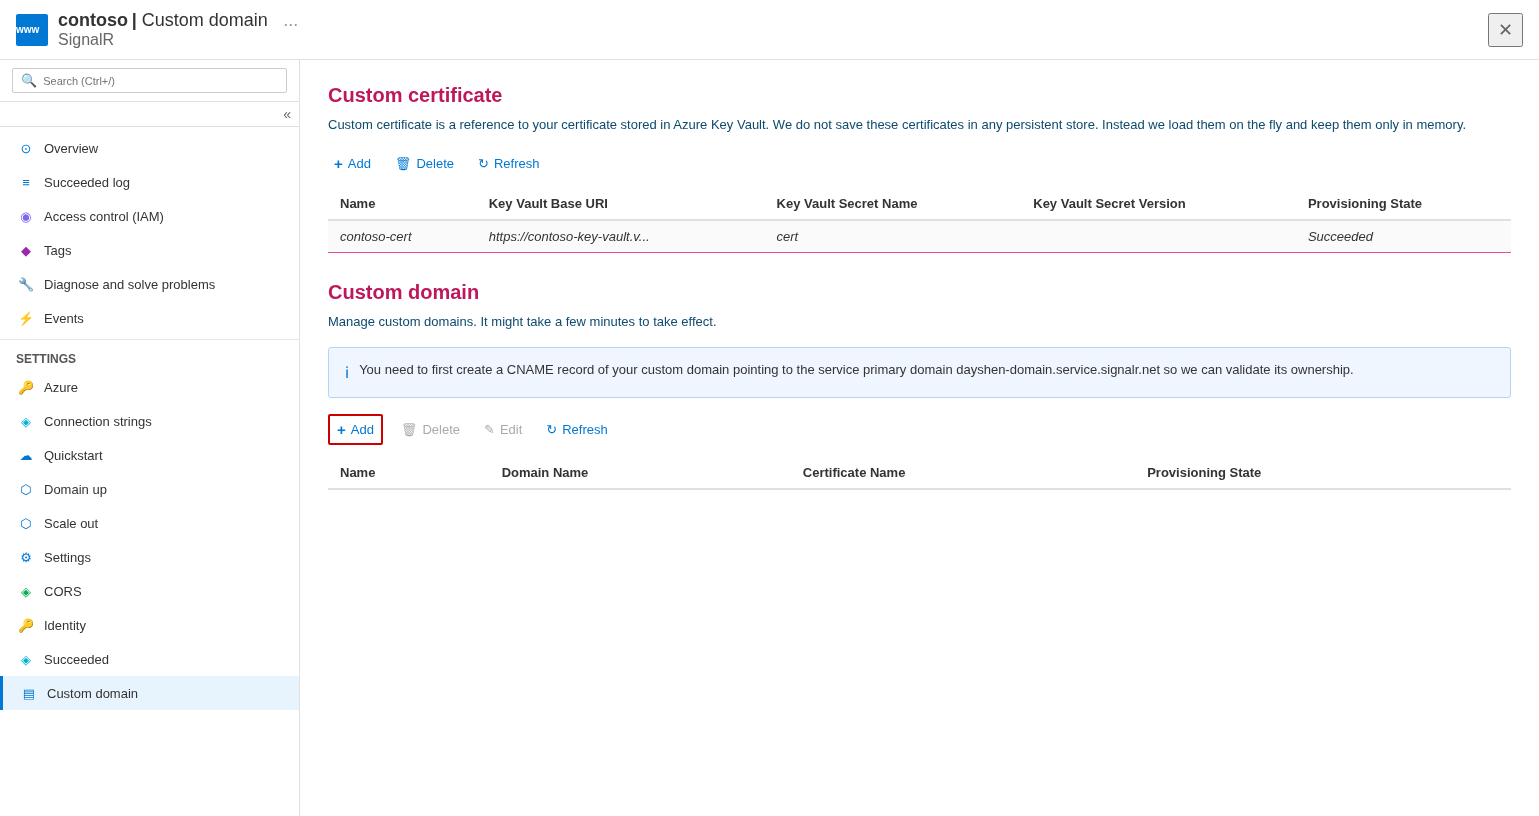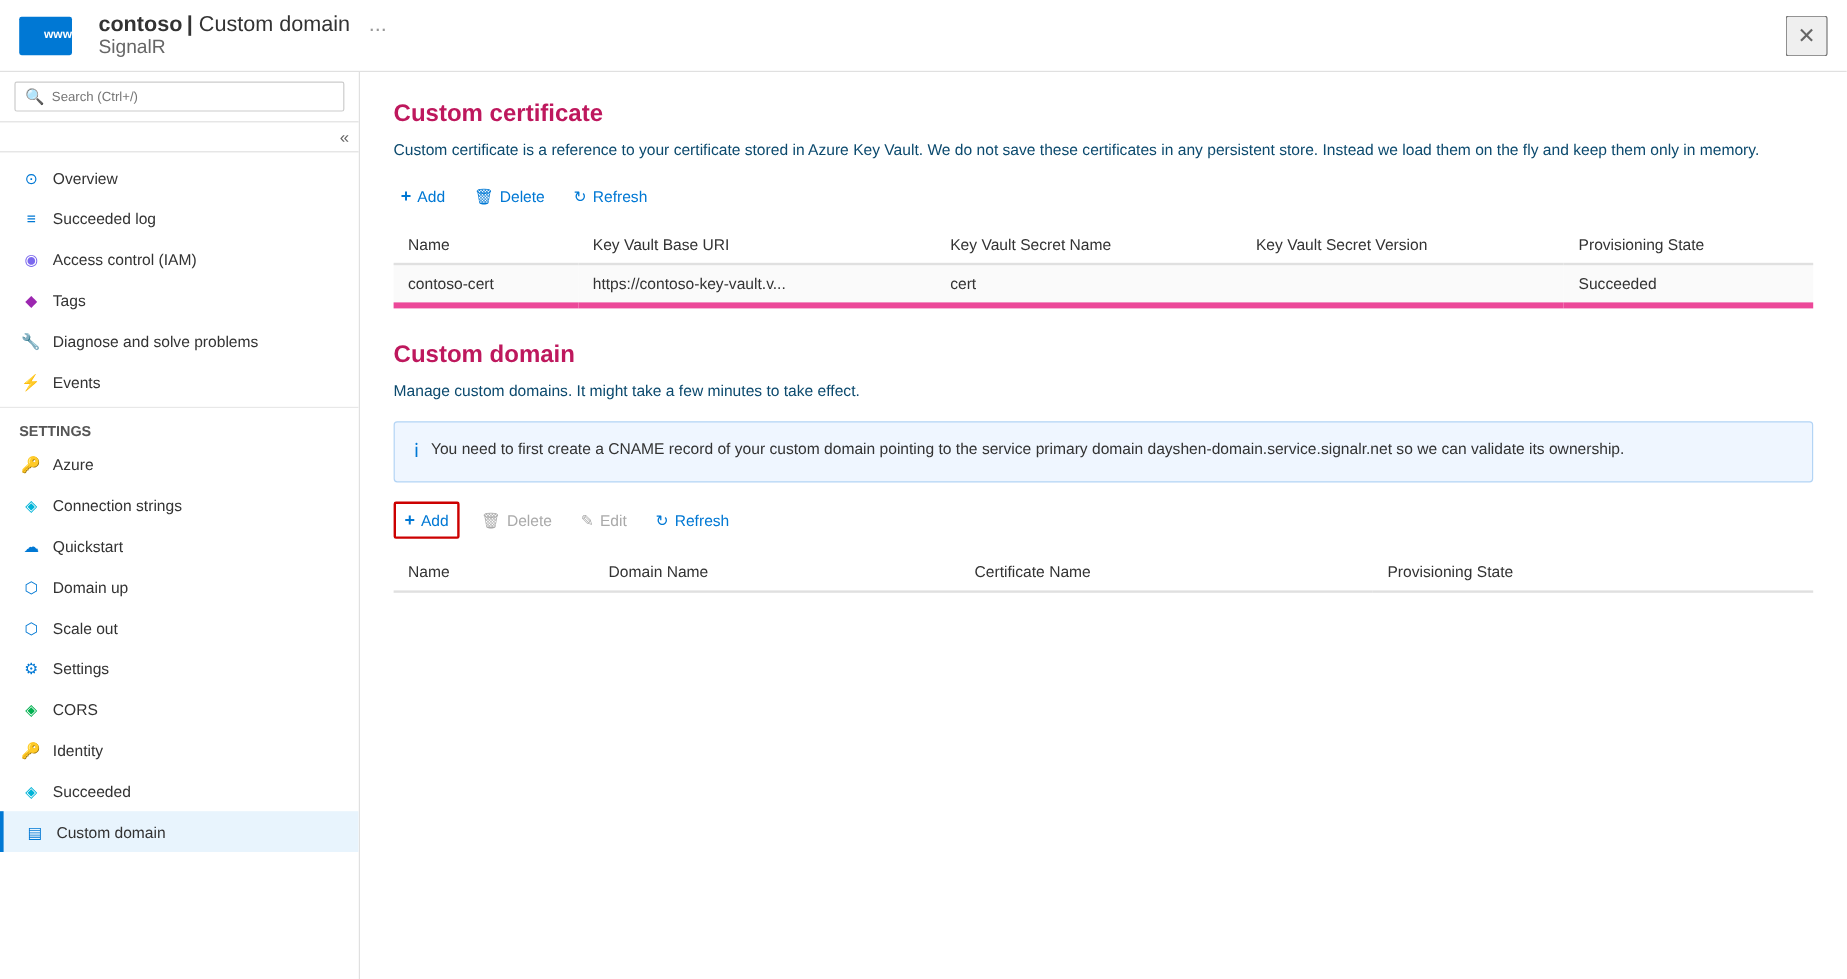--- a/index.html
+++ b/index.html
@@ -1,18 +1,18 @@
 <!DOCTYPE html>
 <html><head>
   <meta charset="utf-8">
   <style>
     * { box-sizing: border-box; margin: 0; padding: 0; }
     body { font-family: 'Segoe UI', Arial, sans-serif; font-size: 13px; color: #333; background: #fff; display: flex; flex-direction: column; height: 816px; overflow: hidden; }
     .title-bar { display: flex; align-items: center; padding: 8px 16px; border-bottom: 1px solid #e0e0e0; background: #fff; min-height: 60px; }
-    .title-bar-icon { width: 44px; height: 32px; background: #0078d4; display: flex; align-items: center; justify-content: flex-end; color: white; font-size: 10px; font-weight: bold; margin-right: 22px; border-radius: 2px; }
+    .title-bar-icon { width: 32px; height: 32px; background: #0078d4; display: flex; align-items: center; justify-content: flex-start; color: white; font-size: 10px; font-weight: bold; margin-right: 10px; border-radius: 2px; }
     .title-bar-text { flex: 1; }
     .title-bar-text .app-name { font-size: 18px; font-weight: 600; color: #333; }
     .title-bar-text .sub-name { font-size: 18px; font-weight: 400; color: #333; }
     .title-bar-text .service-type { font-size: 16px; color: #666; }
     .close-btn { color: #666; font-size: 18px; cursor: pointer; padding: 4px 8px; }
     .main-layout { display: flex; flex: 1; overflow: hidden; }
     .sidebar { width: 300px; border-right: 1px solid #e0e0e0; display: flex; flex-direction: column; overflow: hidden; background: #fff; }
     .search-box { padding: 8px 12px; border-bottom: 1px solid #e0e0e0; }
     .search-input-wrapper { display: flex; align-items: center; border: 1px solid #ccc; padding: 4px 8px; border-radius: 2px; }
     .search-input-wrapper input { border: none; outline: none; font-size: 13px; color: #666; flex: 1; }
@@ -21,22 +21,22 @@
     .nav-item.active { background: #e8f4fd; border-left: 3px solid #0078d4; }
     .nav-item .nav-icon { width: 20px; height: 20px; margin-right: 8px; display: flex; align-items: center; justify-content: center; flex-shrink: 0; }
     .nav-section-label { padding: 12px 16px 4px; font-weight: 600; font-size: 12px; color: #555; text-transform: uppercase; border-top: 1px solid #e8e8e8; margin-top: 4px; }
     .content { flex: 1; overflow-y: auto; padding: 24px 28px; }
     .section-title { font-size: 20px; font-weight: 600; color: #be185d; margin-bottom: 8px; }
     .section-desc { font-size: 13px; color: #0c4a6e; margin-bottom: 16px; line-height: 1.5; }
     .toolbar { display: flex; align-items: center; gap: 12px; margin-bottom: 12px; }
     .toolbar-btn { display: flex; align-items: center; gap: 5px; background: none; border: none; cursor: pointer; color: #0078d4; font-size: 13px; padding: 4px 6px; }
     .toolbar-btn.disabled { color: #aaa; cursor: default; }
     .data-table { width: 100%; border-collapse: collapse; margin-bottom: 28px; }
-    .data-table th { text-align: left; padding: 8px 12px; font-weight: 400; font-size: 13px; color: #333; border-bottom: 2px solid #e0e0e0; }
-    .data-table td { padding: 8px 12px; font-size: 13px; color: #333; border-bottom: 5px solid #ec4899; }
+    .data-table th { text-align: left; padding: 8px 12px; font-weight: 700; font-size: 13px; color: #333; border-bottom: 2px solid #e0e0e0; }
+    .data-table td { padding: 8px 12px; font-size: 13px; color: #333; border-bottom: 1px solid #ec4899; font-style: italic; }
     .data-table tr.data-row td { background: #fafafa; }
     .add-btn-highlight { border: 2px solid #cc0000; border-radius: 2px; padding: 1px; }
     .info-banner { background: #eff6ff; border: 1px solid #b3d4f5; border-radius: 3px; padding: 12px 16px; margin-bottom: 16px; display: flex; align-items: flex-start; gap: 10px; font-size: 13px; color: #333; line-height: 1.5; }
     .info-icon { color: #0078d4; font-size: 16px; flex-shrink: 0; margin-top: 1px; }
 
     
     .icon-overview { color: #0078d4; }
     .icon-activity { color: #0078d4; }
     .icon-access { color: #7b68ee; }
     .icon-tags { color: #9c27b0; }

